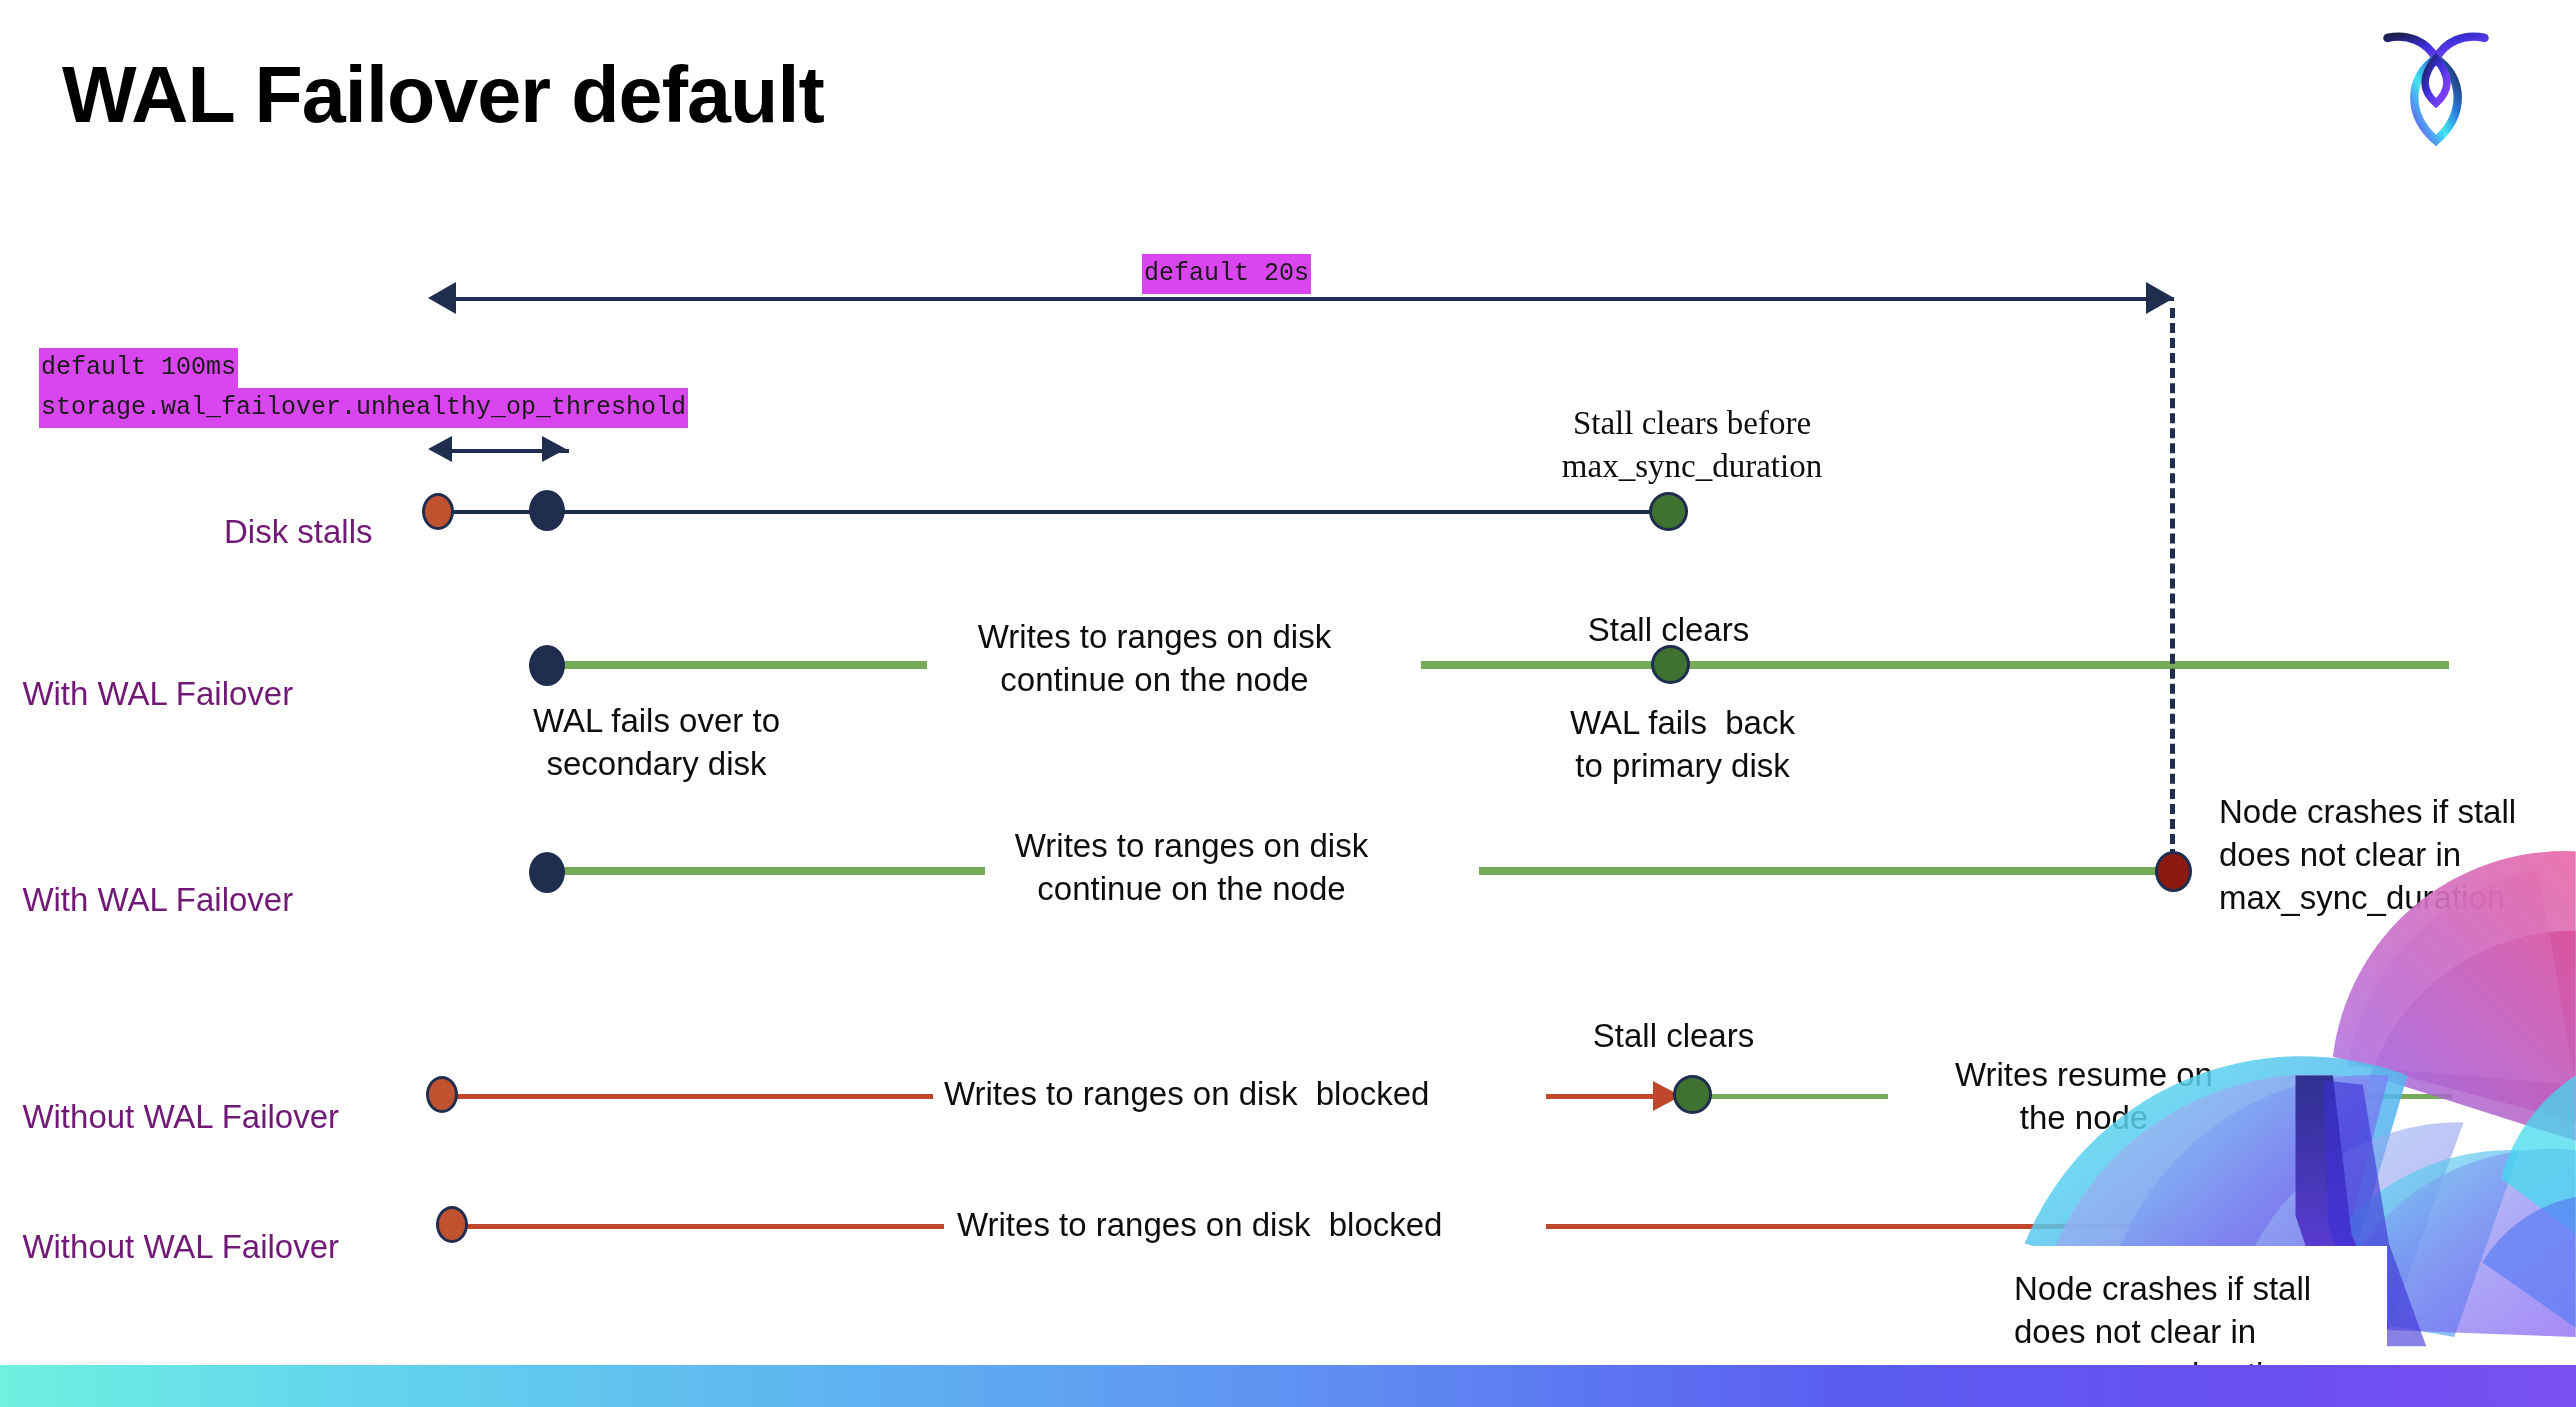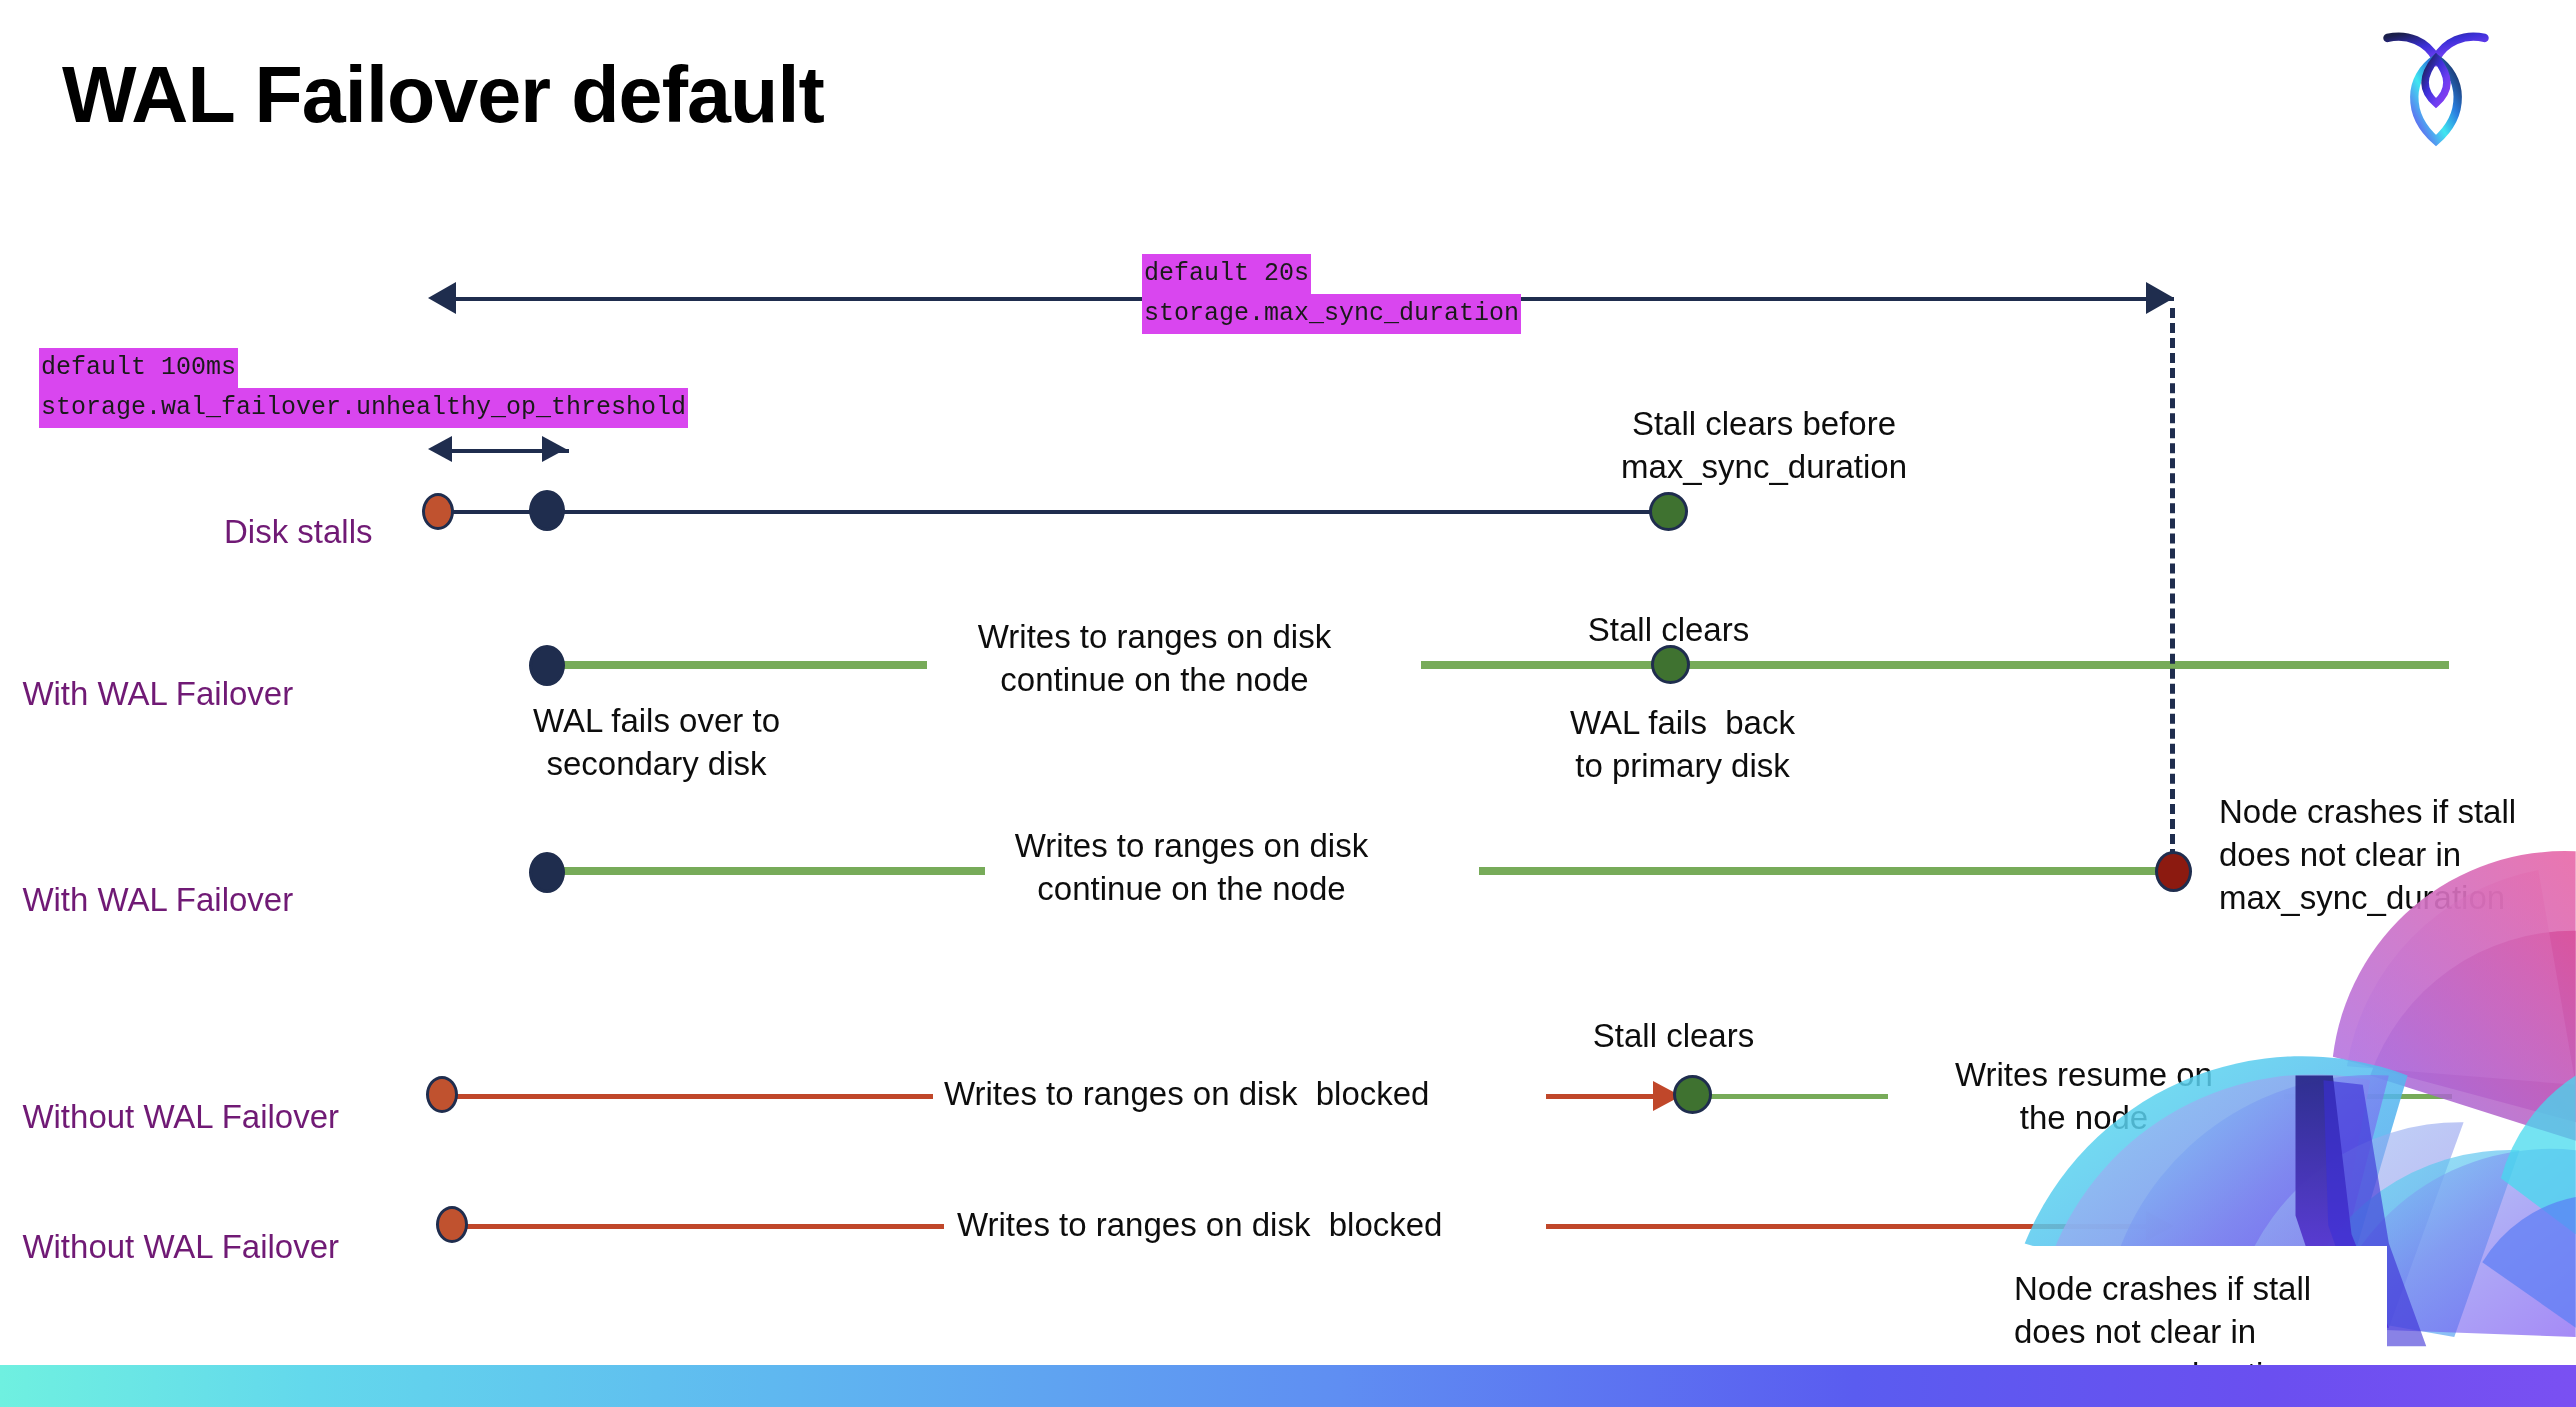--- a/index.html
+++ b/index.html
@@ -185,41 +185,40 @@
     <line x1="60" y1="86" x2="60" y2="128" stroke="url(#lgA)" stroke-width="9"></line>
   </svg>
 </div>
 
 <div class="arrow-head arrow-left-navy" style="left:428px; top:282px;"></div>
 <div class="line line-navy" style="left:454px; top:297px; width:1720px;"></div>
 <div class="arrow-head arrow-right-navy" style="left:2146px; top:282px;"></div>
 
 <div class="code-label" style="left:1142px; top:254px;">
   <span>default 20s</span><br>
-  <span>storage.max_sync_duration</span>
 </div>
 
 <div class="code-label" style="left:39px; top:348px;">
   <span>default 100ms</span><br>
   <span>storage.wal_failover.unhealthy_op_threshold</span>
 </div>
 
 <div class="arrow-head arrow-left-navy-sm" style="left:428px; top:436px;"></div>
 <div class="line line-navy" style="left:451px; top:449px; width:118px;"></div>
 <div class="arrow-head arrow-right-navy-sm" style="left:542px; top:436px;"></div>
 
 <div class="row-label" style="left:224px; top:491px;">Disk stalls</div>
 
 <div class="line line-navy" style="left:437px; top:510px; width:1232px;"></div>
 
 <div class="dot dot-orange" style="left:422px; top:493px; width:32px; height:37px;"></div>
 <div class="dot dot-navy" style="left:529px; top:490px; width:36px; height:41px;"></div>
 <div class="dot dot-green" style="left:1649px; top:492px; width:39px; height:39px;"></div>
 
-<div class="annot center" style="left:1596px; top:402px; width:336px;">Stall clears before
+<div class="annot center" style="left:1524px; top:402px; width:336px;font-family:Liberation Serif, serif;">Stall clears before
 max_sync_duration</div>
 
 <div class="row-label" style="left:22.4px; top:653px;">With WAL Failover</div>
 
 <div class="line line-green" style="left:544px; top:661px; width:383px;"></div>
 <div class="line line-green" style="left:1421px; top:661px; width:1028px;"></div>
 
 <div class="dot dot-navy" style="left:529px; top:645px; width:36px; height:41px;"></div>
 <div class="dot dot-green" style="left:1651px; top:645px; width:39px; height:39px;"></div>
 

